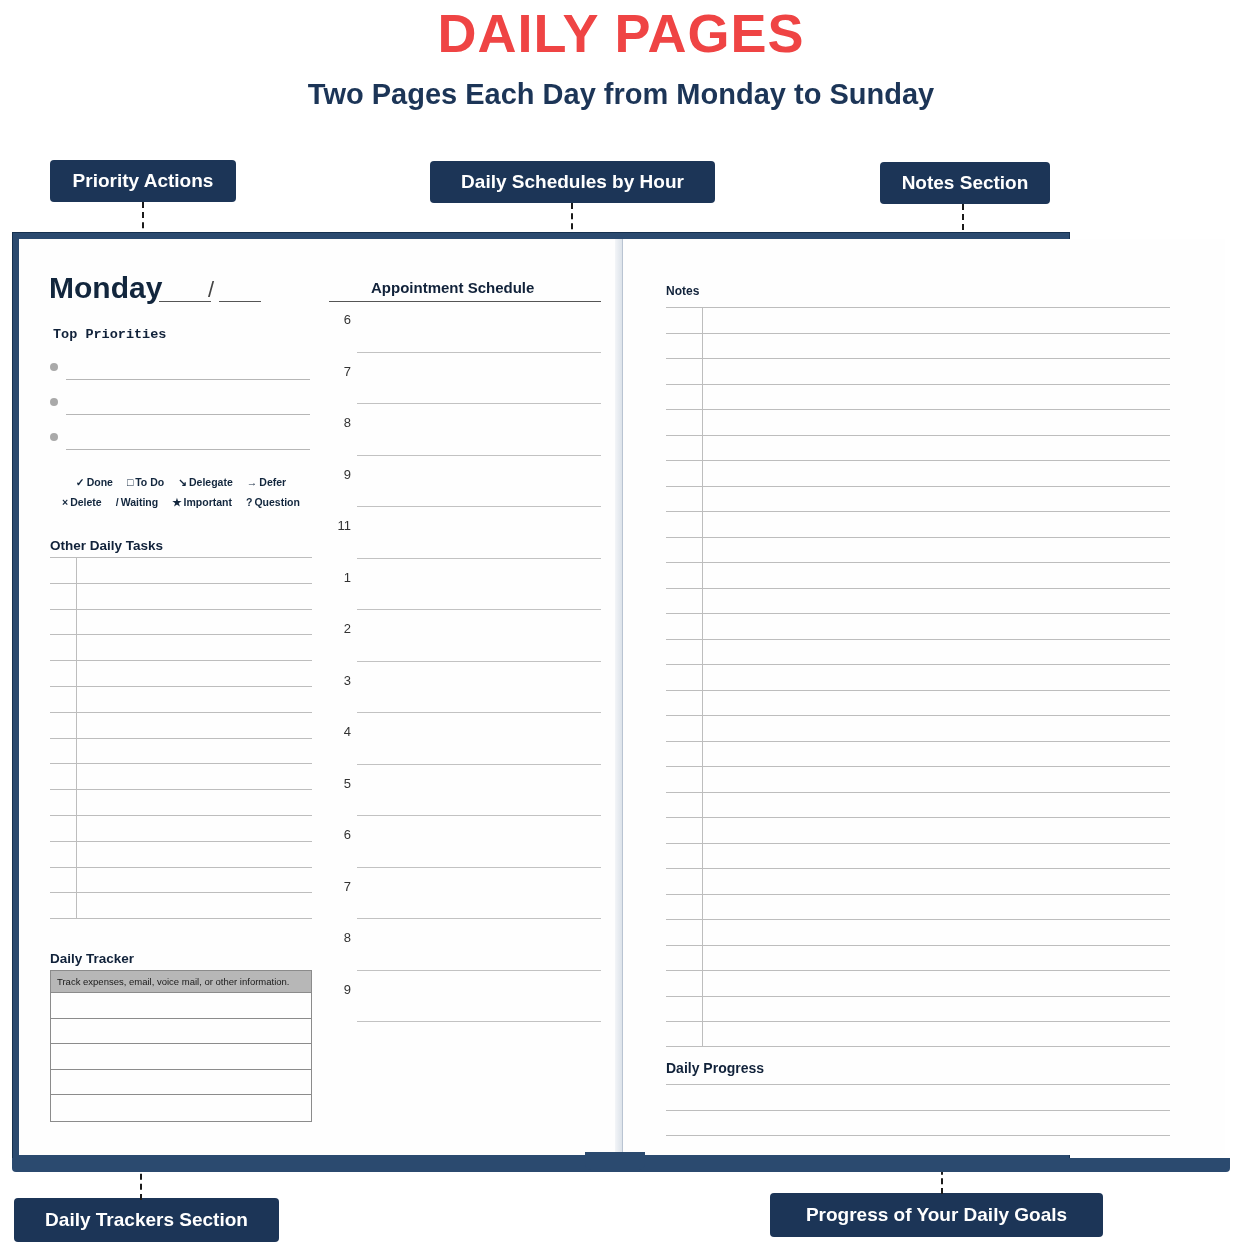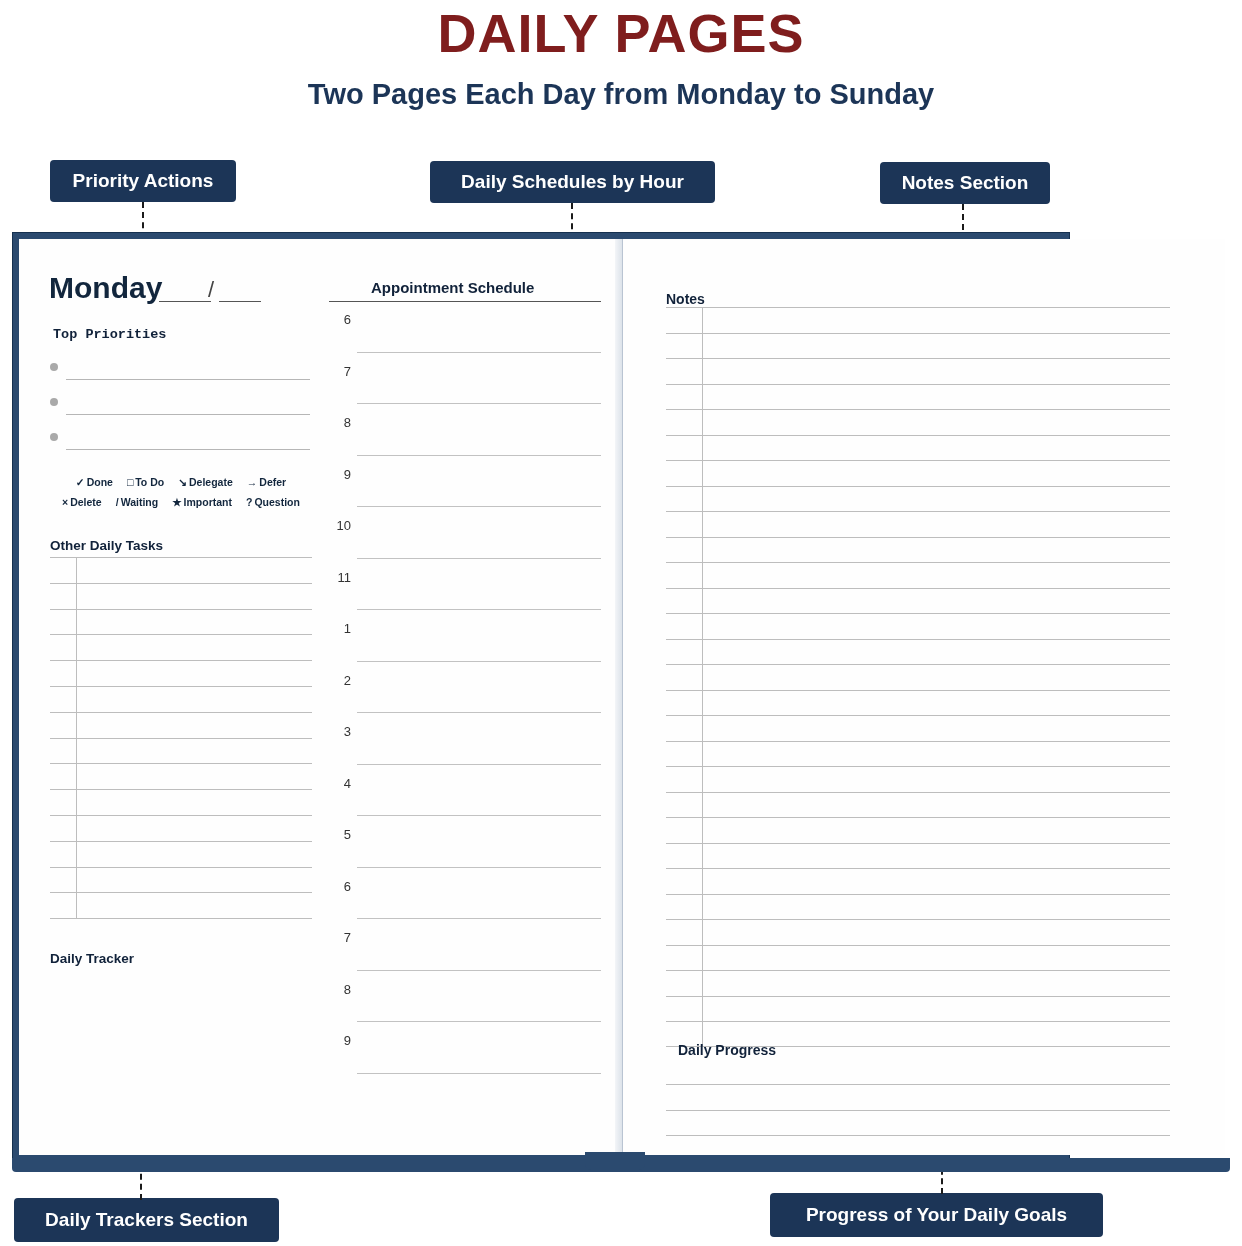--- a/index.html
+++ b/index.html
@@ -17,21 +17,21 @@
   }
   .headline {
     position: absolute;
     top: 2px;
     left: 0;
     width: 1242px;
     text-align: center;
     font-size: 54px;
     font-weight: bold;
     letter-spacing: 1px;
-    color: #7f1d1d;
+    color: #ef4444;
   }
   .subhead {
     position: absolute;
     top: 78px;
     left: 0;
     width: 1242px;
     text-align: center;
     font-size: 29px;
     font-weight: bold;
     color: #1c3557;
@@ -142,22 +142,22 @@
   .lbl-bold {
     position: absolute;
     font-size: 13.5px;
     font-weight: bold;
     color: #11223a;
   }
   #lbl-top-priorities { left: 34px; top: 88px; font-family: Liberation Mono, monospace; }
   #lbl-other-tasks    { left: 31px; top: 299px; }
   #lbl-daily-tracker  { left: 31px; top: 712px; }
   #lbl-appointment    { left: 352px; top: 40px; font-size: 15px; }
-  #lbl-notes          { left: 43px; top: 52px; font-size: 14px; }
-  #lbl-daily-progress { left: 43px; top: 803px; font-size: 14px; margin-left: 12px; }
+  #lbl-notes          { left: 43px; top: 45px; font-size: 12px; }
+  #lbl-daily-progress { left: 43px; top: 821px; font-size: 14px; }
 
   .prio-row { position: absolute; left: 31px; width: 260px; }
   .prio-line { position: absolute; left: 16px; width: 244px; border-bottom: 1px solid #b6b6b6; }
   .prio-bullet { position: absolute; width: 8px; height: 8px; border-radius: 50%; background: #a9a9a9; left: 0; }
 
   
   .legend {
     position: absolute;
     left: 31px; top: 237px;
     width: 262px;
@@ -336,42 +336,46 @@
         <span class="task-line" style="top:232.2px;"></span>
         <span class="task-line" style="top:258px;"></span>
         <span class="task-line" style="top:283.8px;"></span>
         <span class="task-line" style="top:309.6px;"></span>
         <span class="task-line" style="top:335.4px;"></span>
         <span class="task-line" style="top:361px;"></span>
       </div>
 
       <div class="lbl-bold" id="lbl-daily-tracker">Daily Tracker</div>
 
+      <div class="tracker-table">
+        <div class="tracker-head">Track expenses, email, voice mail, or other information.</div>
+        <div class="tracker-row"></div>
+        <div class="tracker-row"></div>
+        <div class="tracker-row"></div>
+        <div class="tracker-row"></div>
+        <div class="tracker-row"></div>
+      </div>
 
       <div class="lbl-bold" id="lbl-appointment">Appointment Schedule</div>
       <div class="sched-toprule"></div>
       <div class="sched">
         <div class="sched-row">
             <span class="sched-hour">6</span>
             <span class="sched-line-b"></span>
           </div>
         <div class="sched-row">
             <span class="sched-hour">7</span>
             <span class="sched-line-b"></span>
           </div>
         <div class="sched-row">
             <span class="sched-hour">8</span>
             <span class="sched-line-b"></span>
           </div>
         <div class="sched-row">
             <span class="sched-hour">9</span>
-            <span class="sched-line-b"></span>
-          </div>
-        <div class="sched-row">
-            <span class="sched-hour">10</span>
             <span class="sched-line-b"></span>
           </div>
         <div class="sched-row">
             <span class="sched-hour">11</span>
             <span class="sched-line-b"></span>
           </div>
         <div class="sched-row">
             <span class="sched-hour">1</span>
             <span class="sched-line-b"></span>
           </div>

